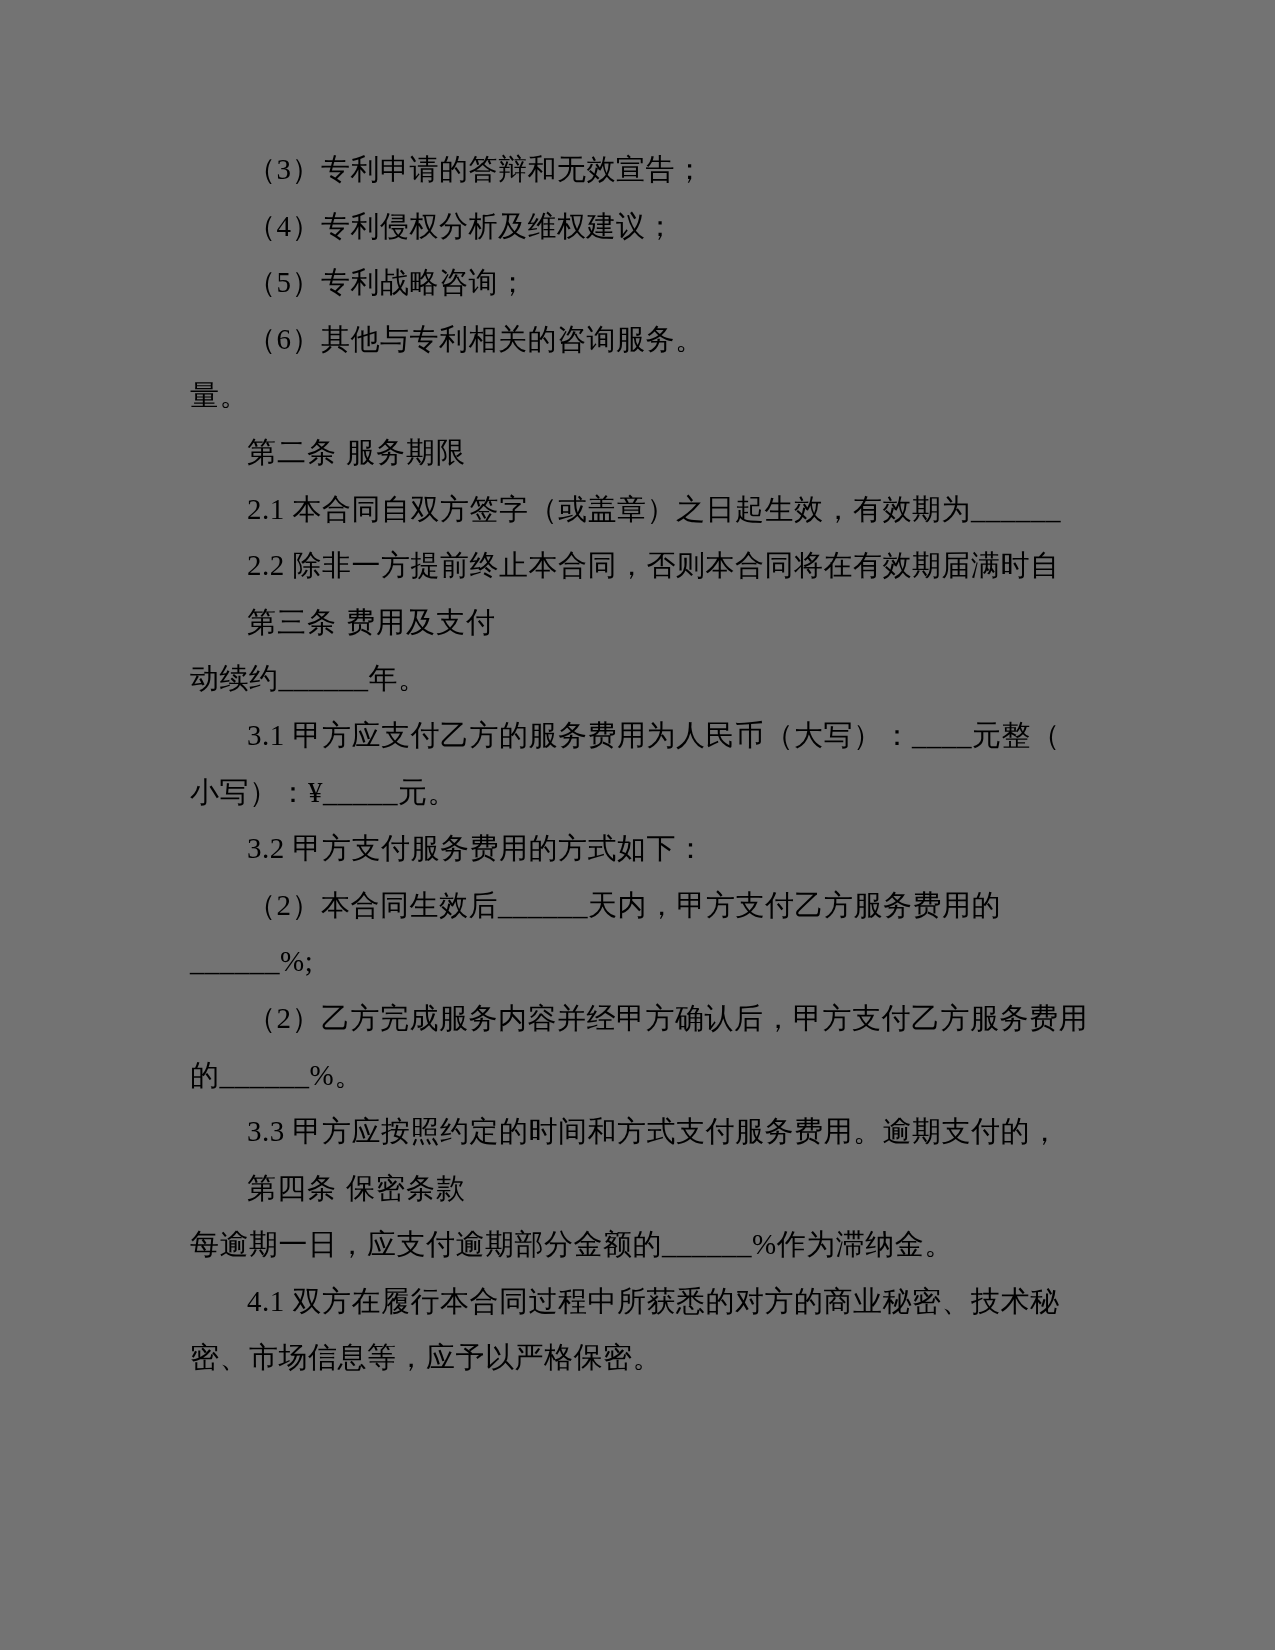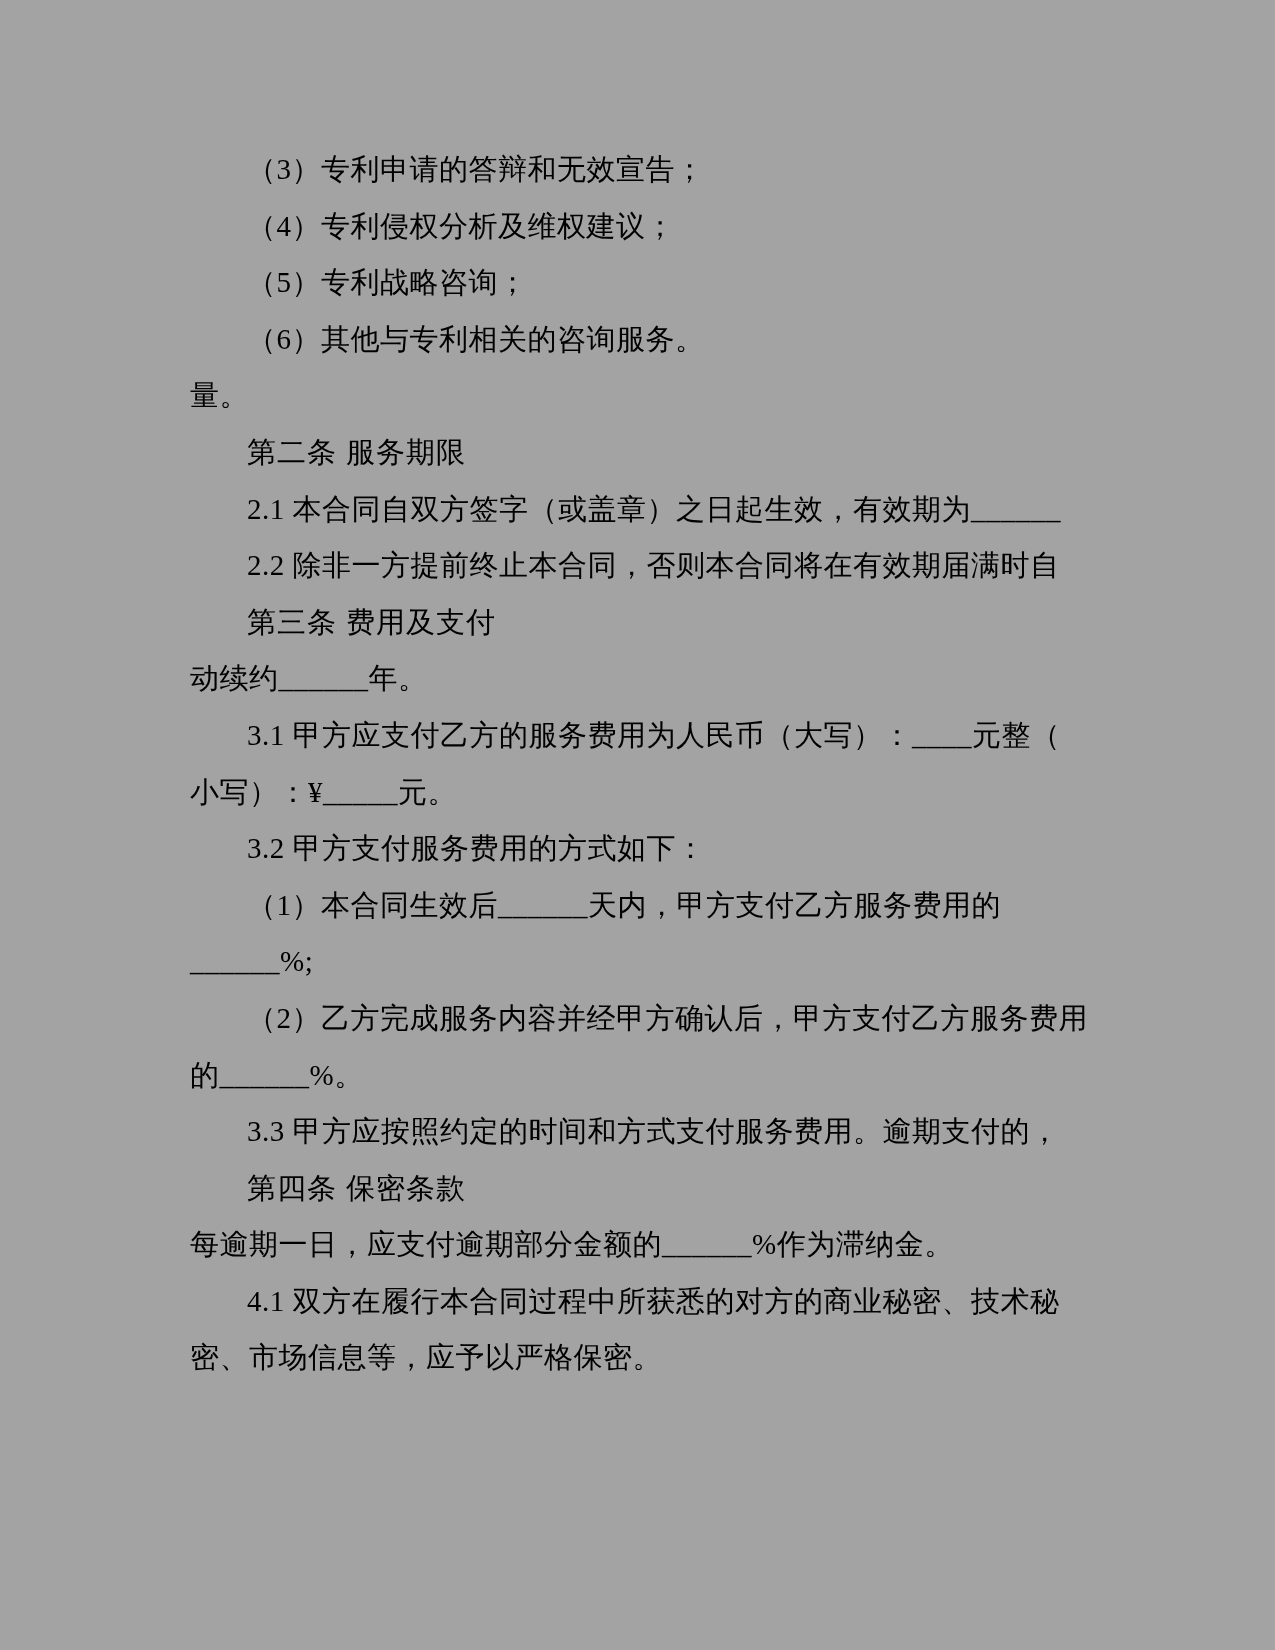--- a/index.html
+++ b/index.html
@@ -4,21 +4,21 @@
 <style>
   html, body {
     margin: 0;
     padding: 0;
     background: #ffffff;
   }
   .page {
     position: relative;
     width: 1275px;
     height: 1650px;
-    background: #a3a3a3;
+    background: #737373;
     overflow: hidden;
     font-family: "Liberation Serif", "DejaVu Serif", serif;
   }
   .content {
     position: absolute;
     left: 190px;
     top: 141px;
     width: 940px;
   }
   .line {
@@ -48,21 +48,21 @@
       <div class="line indent">（6）其他与专利相关的咨询服务。</div>
       <div class="line">量。</div>
       <div class="line indent heading">第二条 服务期限</div>
       <div class="line indent">2.1 本合同自双方签字（或盖章）之日起生效，有效期为______</div>
       <div class="line indent">2.2 除非一方提前终止本合同，否则本合同将在有效期届满时自</div>
       <div class="line indent heading">第三条 费用及支付</div>
       <div class="line">动续约______年。</div>
       <div class="line indent">3.1 甲方应支付乙方的服务费用为人民币（大写）：____元整（</div>
       <div class="line">小写）：¥_____元。</div>
       <div class="line indent">3.2 甲方支付服务费用的方式如下：</div>
-      <div class="line indent">（1）本合同生效后______天内，甲方支付乙方服务费用的</div>
+      <div class="line indent">（2）本合同生效后______天内，甲方支付乙方服务费用的</div>
       <div class="line">______%;</div>
       <div class="line indent">（2）乙方完成服务内容并经甲方确认后，甲方支付乙方服务费用</div>
       <div class="line">的______%。</div>
       <div class="line indent">3.3 甲方应按照约定的时间和方式支付服务费用。逾期支付的，</div>
       <div class="line indent heading">第四条 保密条款</div>
       <div class="line">每逾期一日，应支付逾期部分金额的______%作为滞纳金。</div>
       <div class="line indent">4.1 双方在履行本合同过程中所获悉的对方的商业秘密、技术秘</div>
       <div class="line">密、市场信息等，应予以严格保密。</div>
     </div>
 </div>

